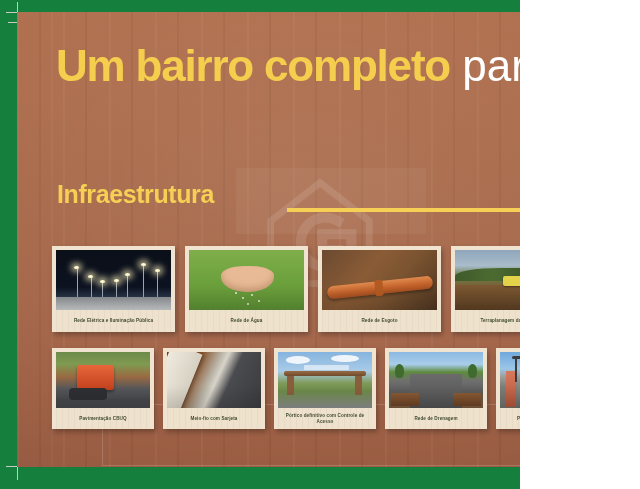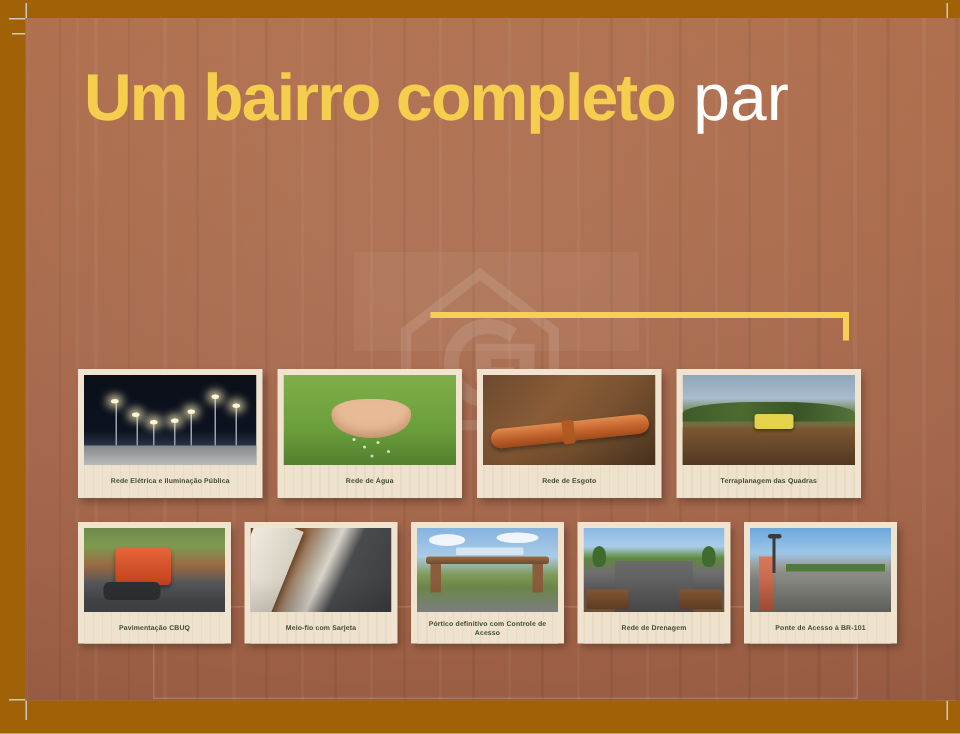--- a/index.html
+++ b/index.html
@@ -2,21 +2,21 @@
 <html><head>
 <meta charset="utf-8">
 <style>
   html,body{margin:0;padding:0;}
   body{
     width:640px;height:489px;overflow:hidden;
     background:#ffffff;
     font-family:"Liberation Sans", sans-serif;
   }
   #stage{
-    position:relative;width:640px;height:489px;overflow:hidden;background:#a16207;
+    position:relative;width:520px;height:489px;overflow:hidden;background:#15803d;
   }
   
   #panel{
     position:absolute;left:17px;top:12px;width:623px;height:455px;overflow:hidden;
     background:
       linear-gradient(90deg,
         rgba(0,0,0,.06) 0 1px, rgba(255,255,255,0) 1px 34px,
         rgba(255,255,255,.035) 34px 36px, rgba(0,0,0,0) 36px 70px),
       linear-gradient(180deg,#b0704f 0%, #a96a4a 35%, #a4664a 70%, #9e6045 100%);
     background-color:#a96a4a;
@@ -175,20 +175,21 @@
     <svg viewBox="0 0 100 100" aria-hidden="true">
       <path d="M50 6 L94 40 L94 88 A8 8 0 0 1 86 96 L14 96 A8 8 0 0 1 6 88 L6 40 Z" fill="none" stroke="#ffffff" stroke-width="6"></path>
       <path d="M66 40 A22 22 0 1 0 66 78 L66 66 L52 66 L52 52 L78 52 L78 78" fill="none" stroke="#ffffff" stroke-width="9" stroke-linecap="square"></path>
     </svg>
   </div>
 
   <div id="headline">
     <span class="hl">Um bairro completo</span><span class="hl2"> par</span>
   </div>
 
+  <div id="section-head">Infraestrutura</div>
   <div id="accent-line">
     <div class="h"></div>
     <div class="v"></div>
   </div>
 
   <div id="guide"></div>
 
   <div class="row" id="row1">
 
     <div class="card">

